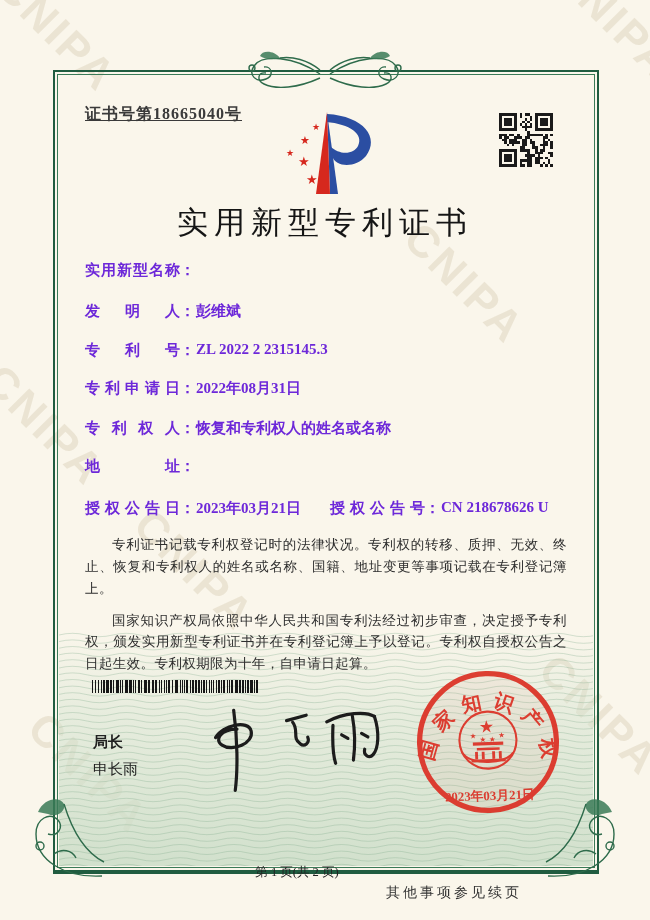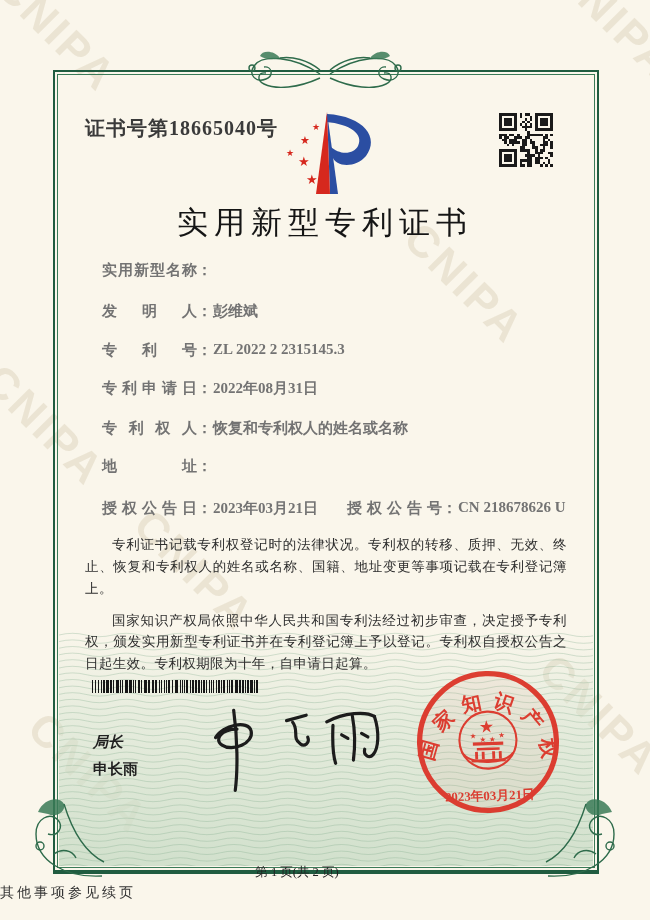--- a/index.html
+++ b/index.html
@@ -20,48 +20,48 @@
       background:linear-gradient(180deg,rgba(212,227,208,0) 0%,rgba(212,227,208,.5) 35%,rgba(205,222,201,.9) 100%);}
   #waves-band svg{display:block;}
 
   .orn{position:absolute;z-index:4;}
   .orn path,.orn circle{stroke:#2E6B4B;stroke-width:1.4;fill:none;}
   .orn .leaf{fill:#3A7A57;stroke:none;opacity:.85;}
   #orn-br{transform:scaleX(-1);}
 
   
   .c{position:absolute;z-index:3;}
-  #cert-no{left:85px;top:115px;font-size:20px;font-weight:600;color:#3a3a3a;letter-spacing:1px;}
+  #cert-no{left:85px;top:104px;font-size:16px;font-weight:600;color:#3a3a3a;letter-spacing:1px;text-decoration:underline;}
   #title{left:0;top:202px;width:650px;text-align:center;font-size:31px;font-weight:normal;
          letter-spacing:6px;color:#151515;}
   #qr{left:499px;top:113px;}
   #logo{left:278px;top:106px;}
 
-  .row{position:absolute;left:102px;width:506px;display:flex;align-items:flex-start;
-       font-size:15px;font-weight:600;color:#737373;white-space:nowrap;}
+  .row{position:absolute;left:85px;width:506px;display:flex;align-items:flex-start;
+       font-size:15px;font-weight:600;color:#6d28d9;white-space:nowrap;}
   .flabel{display:inline-block;width:95px;text-align:justify;text-align-last:justify;}
   .fcolon{display:inline-block;width:16px;}
   .fval{display:inline-block;}
 
   #paras{left:85px;top:534px;width:482px;font-size:13.5px;line-height:1.62;color:#2e2e2e;
          text-align:justify;}
   #paras p{margin:0 0 10px 0;text-indent:2em;letter-spacing:.4px;}
 
   #barcode{left:92px;top:680px;}
   #sig-title{left:93px;top:733px;font-size:15px;font-weight:600;color:#222;
-             font-family:"Liberation Sans","DejaVu Sans",sans-serif;font-style:italic;}
-  #sig-name{left:93px;top:760px;font-size:15px;font-weight:700;color:#222;
+             font-family:"Liberation Sans","DejaVu Sans",sans-serif;}
+  #sig-name{left:93px;top:760px;font-size:15px;font-weight:400;color:#222;
             font-family:"Liberation Sans","DejaVu Sans",sans-serif;}
   #signature{left:196px;top:694px;transform:rotate(-4deg);}
   #signature path{stroke:#1c1c1c;stroke-width:3.2;fill:none;stroke-linecap:round;stroke-linejoin:round;}
 
   #stamp{left:412px;top:666px;opacity:.94;transform:rotate(-2deg);}
 
   #page-no{left:0;top:840px;width:594px;text-align:center;font-size:12.5px;color:#222;margin-top:24px;}
-  #footer-note{left:0;top:884px;width:522px;text-align:left;font-size:14px;
+  #footer-note{left:0;top:884px;width:522px;text-align:right;font-size:14px;
                letter-spacing:3px;color:#333;}
 </style>
 </head>
 <body>
 
 <div id="page">
 
   <div class="wm" style="left:-18px;top:6px">CNIPA</div>
   <div class="wm" style="left:540px;top:-6px">CNIPA</div>
   <div class="wm" style="left:390px;top:258px">CNIPA</div>

